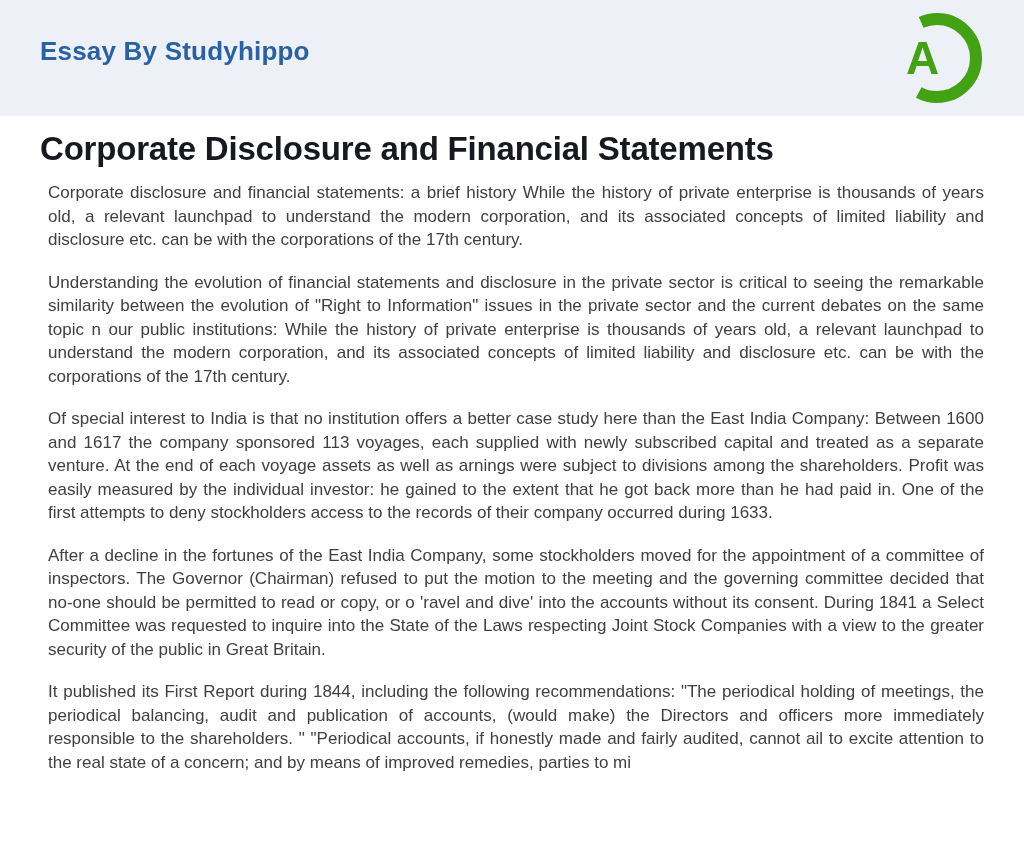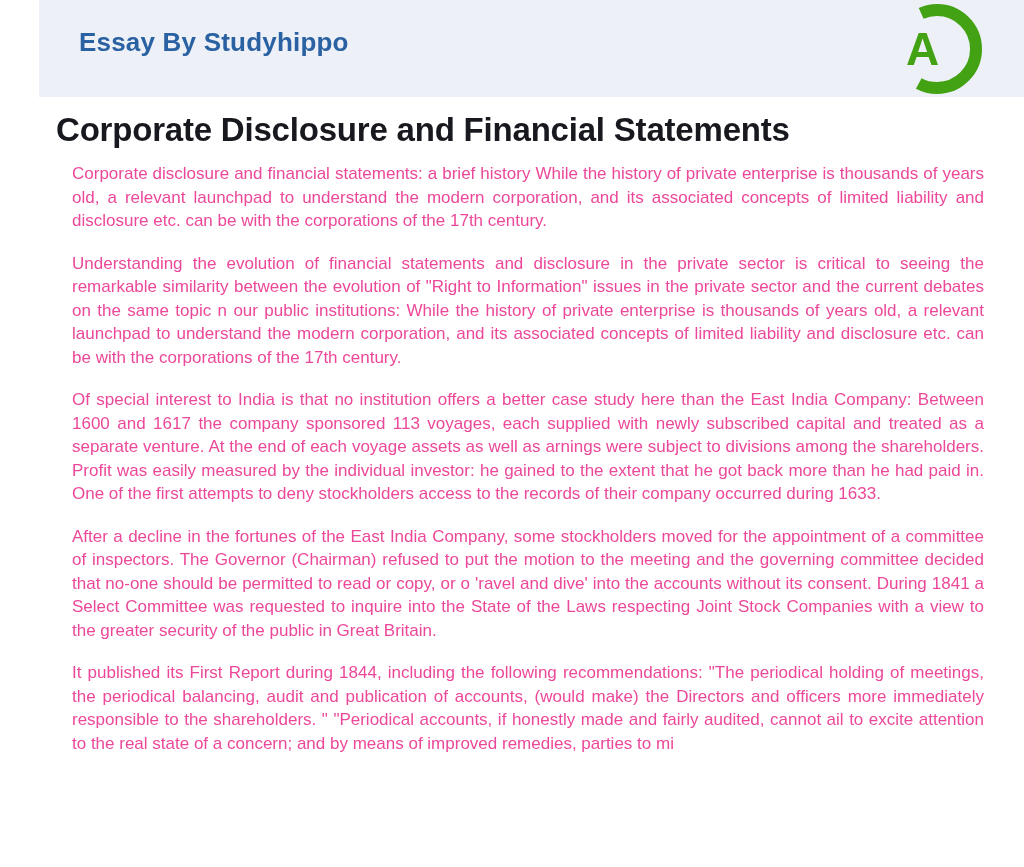--- a/index.html
+++ b/index.html
@@ -7,27 +7,26 @@
   body {
     width: 1024px;
     min-height: 867px;
     background: #ffffff;
     font-family: "Liberation Sans", sans-serif;
     -webkit-font-smoothing: antialiased;
   }
 
   
   .page-header {
-    height: 97px;
+    height: 116px;
     background: #edf1f7;
     display: flex;
     align-items: center;
     justify-content: space-between;
     padding: 0 40px;
-    margin-left: 39px;
   }
   .header-text-block { display: flex; flex-direction: column; justify-content: center; }
   .site-title {
     font-size: 26px;
     font-weight: 700;
     color: #2a61a2;
     letter-spacing: 0.2px;
     margin: 0 0 13px 0;
     line-height: 1.1;
   }
@@ -57,36 +56,36 @@
     align-items: center;
     justify-content: center;
     font-size: 46px;
     font-weight: 700;
     color: #43a114;
     line-height: 1;
   }
 
   
   .article {
-    padding: 14px 40px 40px 56px;
+    padding: 14px 40px 40px 40px;
   }
   .article-title {
     font-size: 33px;
     font-weight: 800;
     color: #17191e;
     letter-spacing: -0.2px;
     line-height: 1.16;
     margin: 0 0 13px 0;
   }
   .article p {
     font-size: 17px;
     line-height: 23.5px;
-    color: #ec4899;
+    color: #404040;
     text-align: justify;
-    margin: 0 0 19px 16px;
+    margin: 0 0 19px 8px;
   }
   .article p:last-child { margin-bottom: 0; }
 </style>
 </head>
 <body>
 
 <header class="page-header">
   <div class="header-text-block">
     <h1 class="site-title">Essay By Studyhippo</h1>
   </div>

